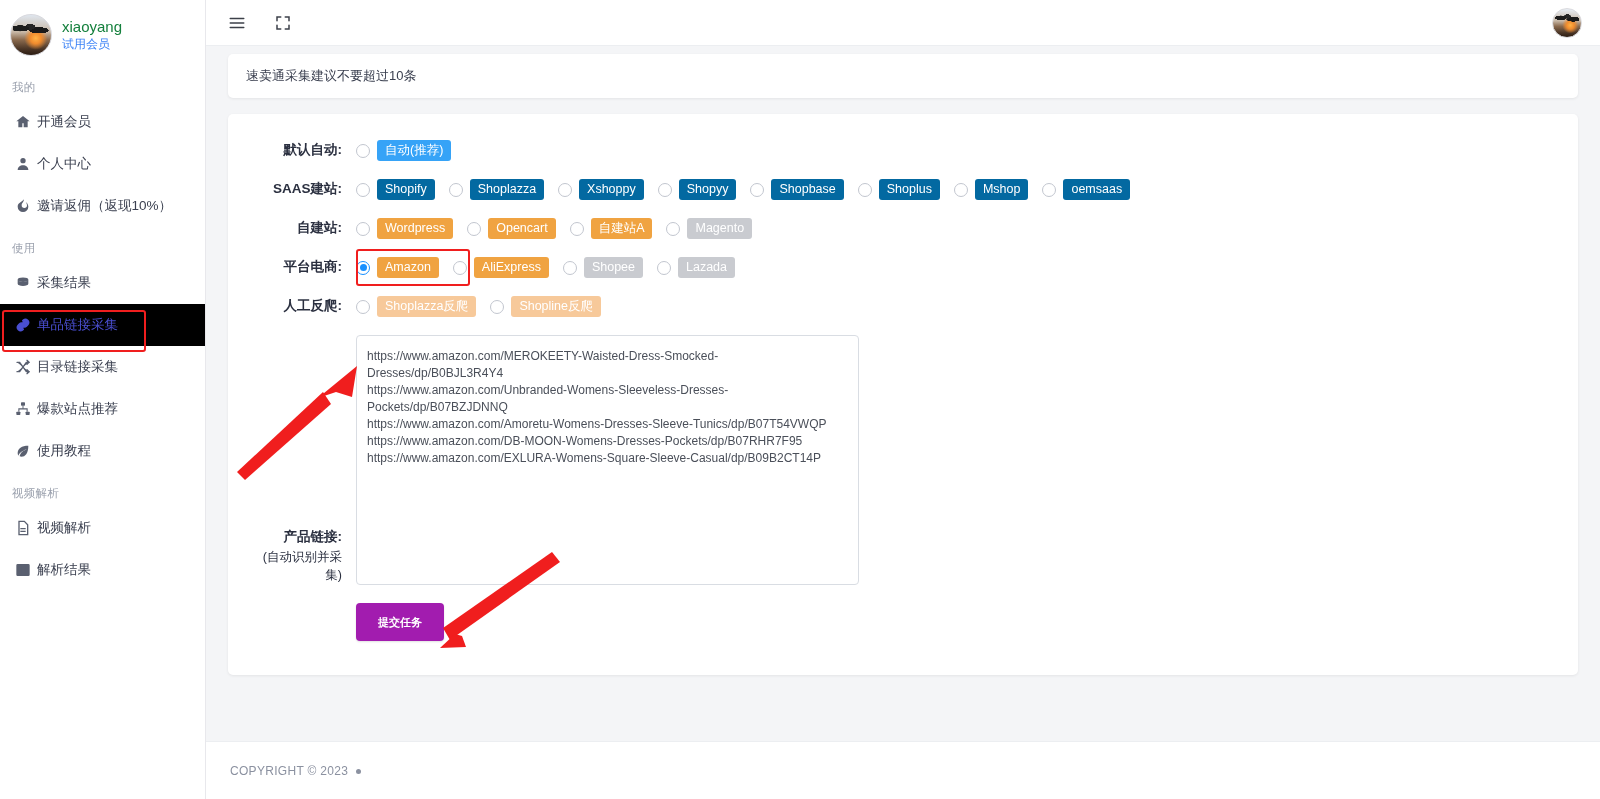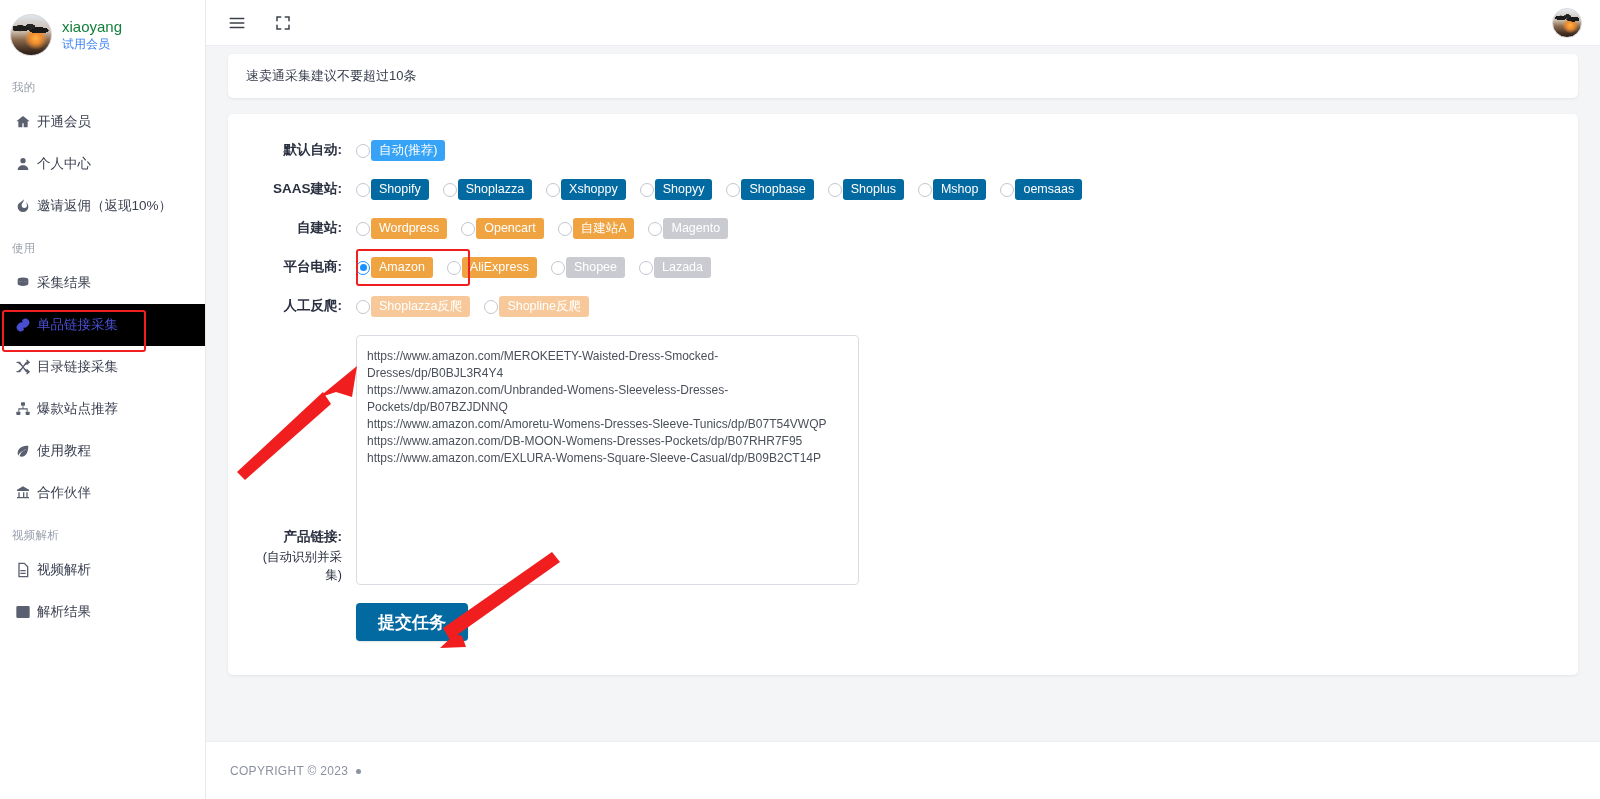--- a/index.html
+++ b/index.html
@@ -84,21 +84,21 @@
   .notice-card { margin-top: 8px; padding: 13px 18px; font-size: 13px; color: #3b4050; }
   .form-card { margin-top: 16px; padding: 26px 22px 34px 22px; }
 
   .frow { display: flex; align-items: flex-start; margin-bottom: 18px; position: relative; }
   .frow-label {
     width: 106px; flex: 0 0 106px; text-align: right; padding-right: 14px;
     font-size: 13.5px; font-weight: 700; color: #2b3040; line-height: 1.5;
   }
   .frow-label .sub { display: block; font-weight: 400; font-size: 12.5px; color: #2b3040; }
   .opts { display: flex; align-items: center; flex-wrap: wrap; gap: 0; }
-  .opt { display: inline-flex; align-items: center; gap: 1px; margin-right: 14px; cursor: pointer; }
+  .opt { display: inline-flex; align-items: center; gap: 7px; margin-right: 14px; cursor: pointer; }
   .radio {
     width: 14px; height: 14px; border-radius: 50%; border: 1px solid #c2c6cf;
     background: #fff; flex: 0 0 14px; display: inline-block; position: relative;
   }
   .radio.checked { border-color: #1890ff; }
   .radio.checked::after {
     content: ""; position: absolute; left: 50%; top: 50%; width: 7px; height: 7px;
     margin: -3.5px 0 0 -3.5px; border-radius: 50%; background: #1890ff;
   }
   .tag {
@@ -120,22 +120,22 @@
   .frow.links { align-items: flex-end; }
   .frow.links .frow-label { padding-top: 2px; }
   .links-area {
     width: 503px; height: 250px; border: 1px solid #d9dde3; border-radius: 4px;
     background: #fff; padding: 12px 10px 10px 10px; resize: none; outline: none;
     font-family: "Liberation Sans", sans-serif; font-size: 12px; color: #4a4f59;
     line-height: 1.42; overflow: hidden;
   }
   .submit-wrap { padding-left: 106px; margin-top: 10px; }
   .submit-btn {
-    background: #0369a1; color: #fff; border: none; border-radius: 4px;
-    height: 38px; padding: 0 22px; font-size: 17px; font-weight: 700;
+    background: #a21caf; color: #fff; border: none; border-radius: 4px;
+    height: 38px; padding: 0 22px; font-size: 11px; font-weight: 700;
     font-family: "Liberation Sans", sans-serif; cursor: pointer;
     box-shadow: 0 1px 2px rgba(0,0,0,.12);
   }
 
   .footer {
     height: 58px; flex: 0 0 58px; background: #fff; border-top: 1px solid #eceef1;
     display: flex; align-items: center; padding-left: 24px;
   }
   .copyright { font-size: 12px; color: #8b91a0; letter-spacing: .3px; }
   .copyright .dot { display: inline-block; width: 5px; height: 5px; border-radius: 50%; background: #8b91a0; margin-left: 8px; vertical-align: middle; }
@@ -224,28 +224,20 @@
           </span>
           <span class="nav-lbl">爆款站点推荐</span>
         </div>
         <div class="nav-item">
           <span class="nav-ico">
             <svg viewBox="0 0 24 24">
               <path d="M20 4C10 4 4 8 4 15c0 2 1 4 1 4s2-7 14-10C13 11 8 14 7 20c6 2 13-2 13-16z"></path>
             </svg>
           </span>
           <span class="nav-lbl">使用教程</span>
-        </div>
-        <div class="nav-item">
-          <span class="nav-ico">
-            <svg viewBox="0 0 24 24">
-              <path d="M12 2 3 7v2h18V7zM5 11v7H3v2h18v-2h-2v-7h-2v7h-3v-7h-2v7H7v-7z"></path>
-            </svg>
-          </span>
-          <span class="nav-lbl">合作伙伴</span>
         </div>
         <div class="nav-group-title">视频解析</div>
         <div class="nav-item">
           <span class="nav-ico">
             <svg viewBox="0 0 24 24">
               <path d="M6 2h8l5 5v15H6z" fill="none" stroke="currentColor" stroke-width="2"></path>
               <path d="M8 13h8M8 17h8" stroke="currentColor" stroke-width="2"></path>
             </svg>
           </span>
           <span class="nav-lbl">视频解析</span>

